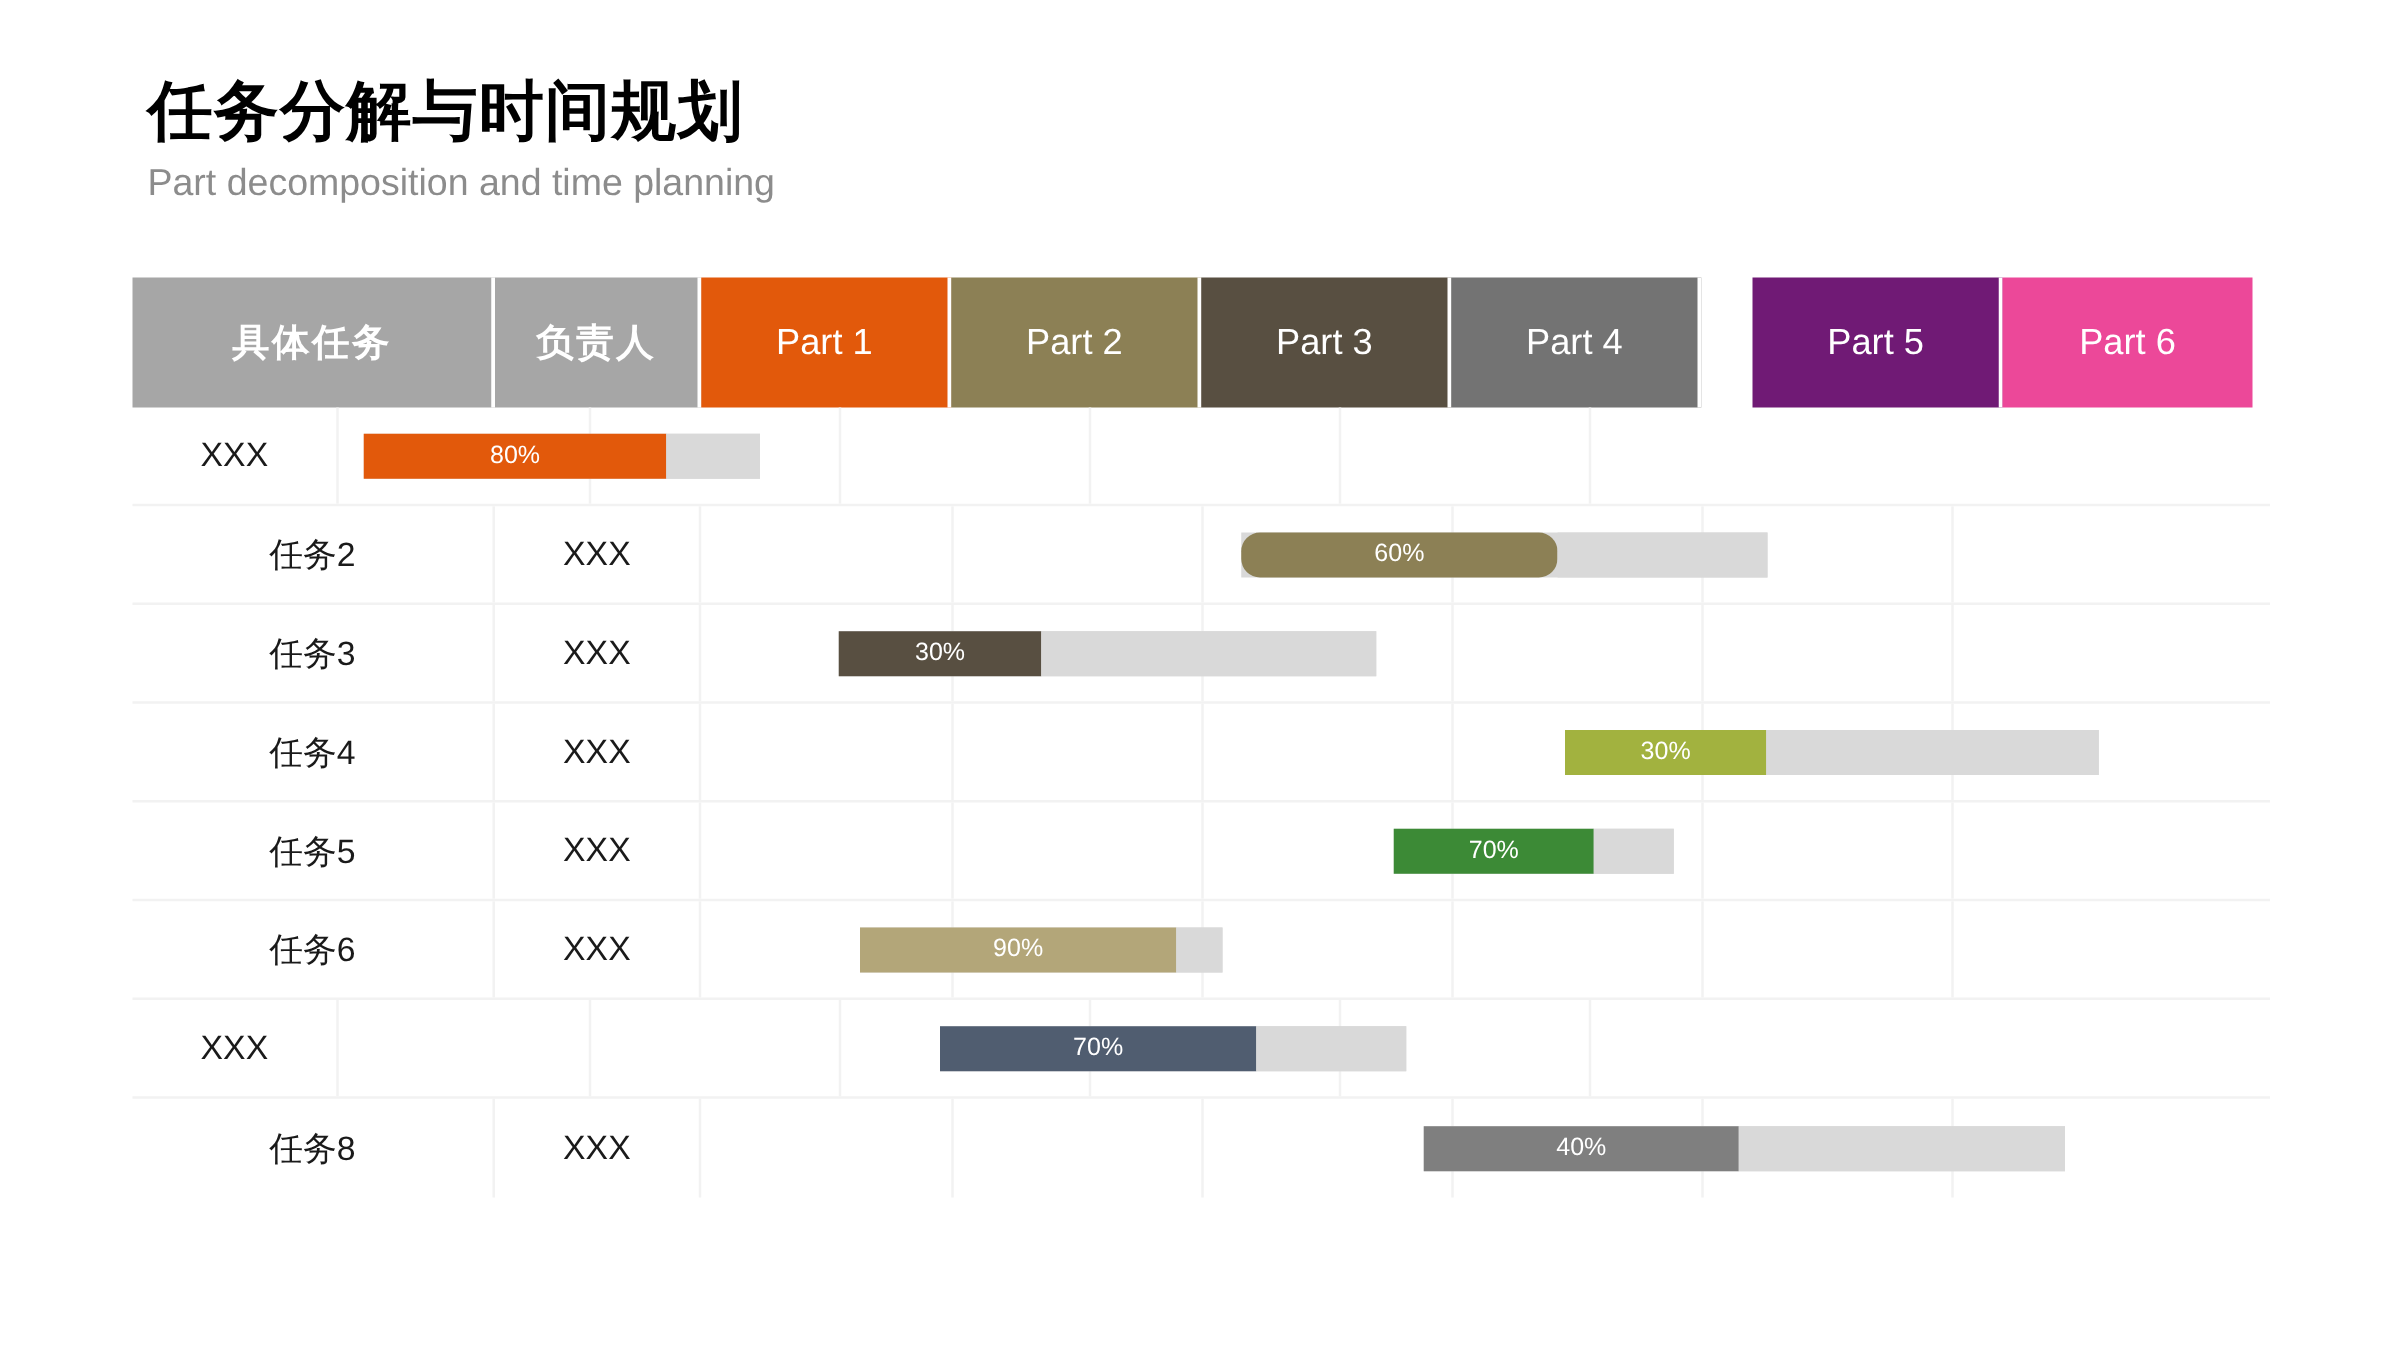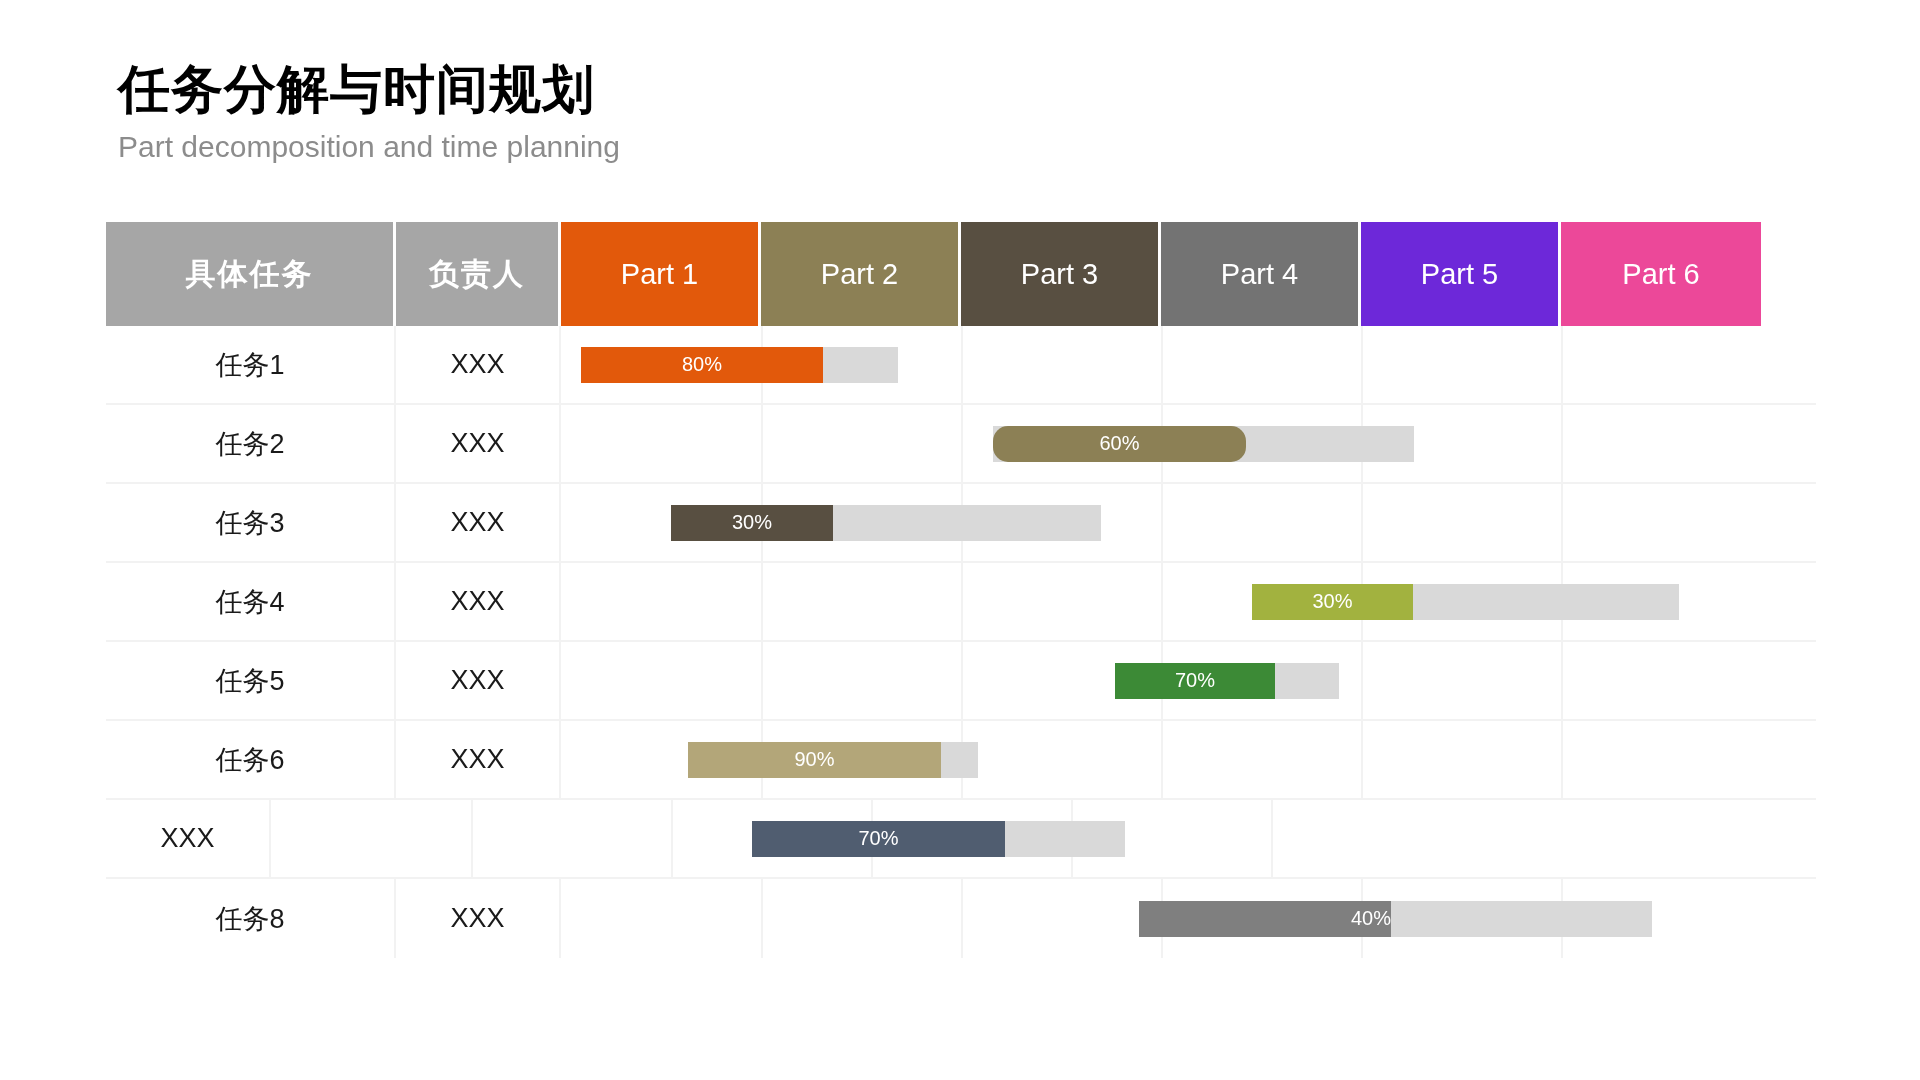--- a/index.html
+++ b/index.html
@@ -156,30 +156,29 @@
       </div>
       <div class="hcell part-head" style="background: rgb(140, 128, 85); width: 200px; flex: 0 0 200px;">
         <span>Part 2</span>
       </div>
       <div class="hcell part-head" style="background: rgb(88, 79, 65); width: 200px; flex: 0 0 200px;">
         <span>Part 3</span>
       </div>
       <div class="hcell part-head" style="background: #737373; width: 200px; flex: 0 0 200px;">
         <span>Part 4</span>
       </div>
-      <div class="hcell part-head" style="background: #6d28d9; width: 200px; flex: 0 0 200px;">
+      <div class="hcell part-head" style="background: #701a75; width: 200px; flex: 0 0 200px; margin-left: 41px;">
         <span>Part 5</span>
       </div>
       <div class="hcell part-head" style="background: #ec4899; width: 200px; flex: 0 0 200px;">
         <span>Part 6</span>
       </div>
     </div>
   <div id="table-body">
       <div class="grid-row body-row">
-        <div class="cell-task" style="flex: 0 0 290px;">任务1</div>
         <div class="cell-owner" style="flex: 0 0 165px;">XXX</div>
         <div class="cell-timeline">
           <div class="col-sep" style="left: 200px; background: rgb(242, 242, 242);"></div>
           <div class="col-sep" style="left: 400px; background: rgb(242, 242, 242);"></div>
           <div class="col-sep" style="left: 600px; background: rgb(242, 242, 242);"></div>
           <div class="col-sep" style="left: 800px; background: rgb(242, 242, 242);"></div>
           <div class="col-sep" style="left: 1000px; background: rgb(242, 242, 242);"></div>
           <div class="bar-wrap" style="left: 20px; width: 317px; background: rgb(217, 217, 217);">
             <div class="bar-fill" style="width: 242px; background: rgb(226, 89, 11);">
               <span>80%</span>
@@ -292,21 +291,21 @@
       <div class="grid-row body-row">
         <div class="cell-task" style="flex: 0 0 290px;">任务8</div>
         <div class="cell-owner" style="flex: 0 0 165px;">XXX</div>
         <div class="cell-timeline">
           <div class="col-sep" style="left: 200px; background: rgb(242, 242, 242);"></div>
           <div class="col-sep" style="left: 400px; background: rgb(242, 242, 242);"></div>
           <div class="col-sep" style="left: 600px; background: rgb(242, 242, 242);"></div>
           <div class="col-sep" style="left: 800px; background: rgb(242, 242, 242);"></div>
           <div class="col-sep" style="left: 1000px; background: rgb(242, 242, 242);"></div>
           <div class="bar-wrap" style="left: 578px; width: 513px; background: rgb(217, 217, 217);">
-            <div class="bar-fill" style="width: 252px; background: rgb(127, 127, 127); justify-content: flex-end;">
+            <div class="bar-fill" style="width: 252px; background: rgb(127, 127, 127);">
               <span>40%</span>
             </div>
             <div class="bar-rest" style="flex: 1 1 auto; background: rgb(217, 217, 217);"></div>
           </div>
         </div>
       </div>
     </div>
 </div>
 
 </body></html>

